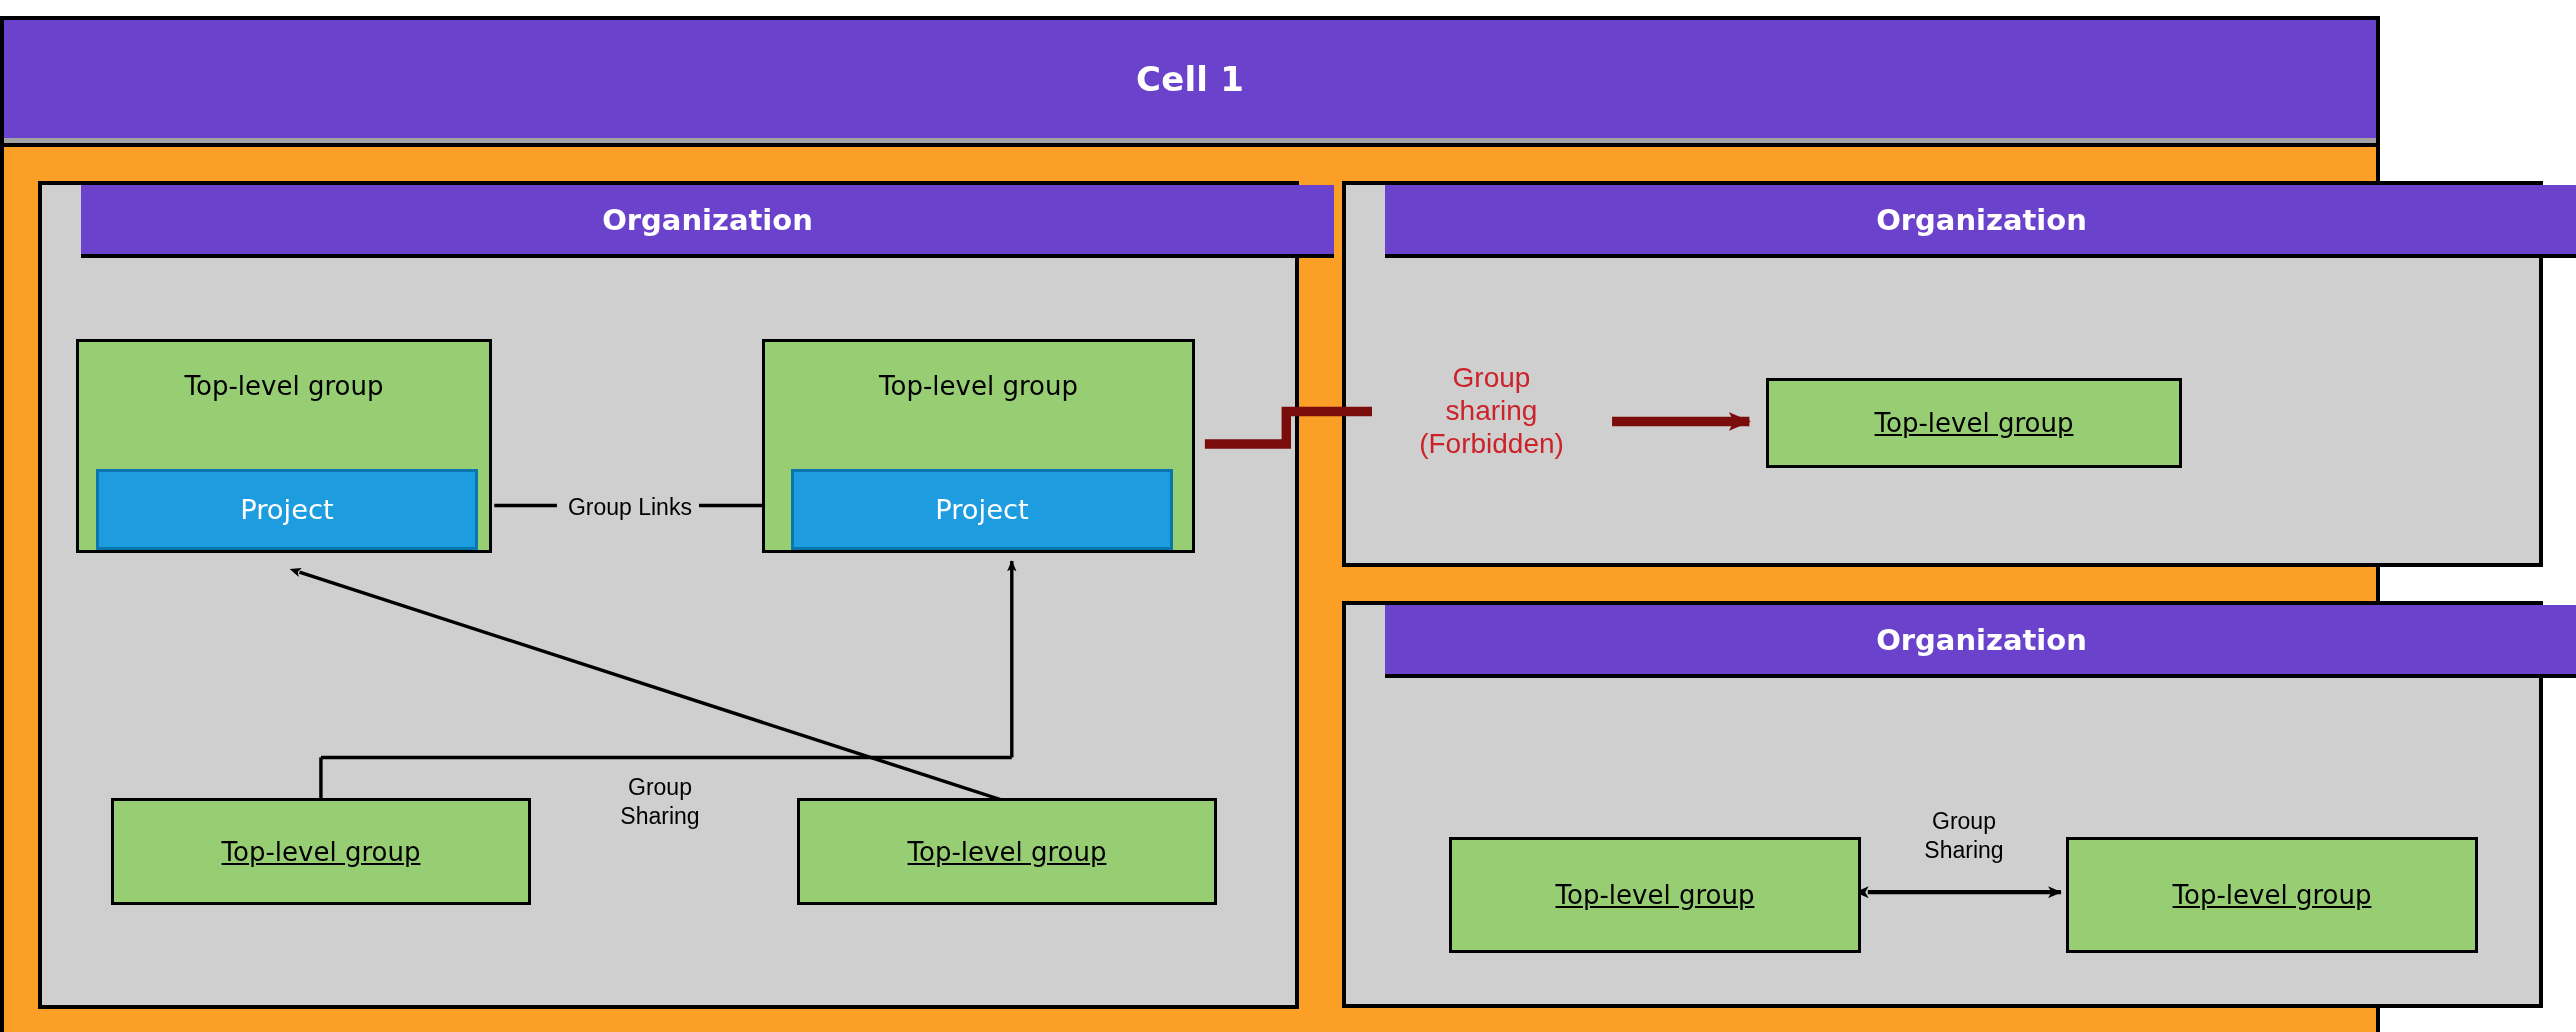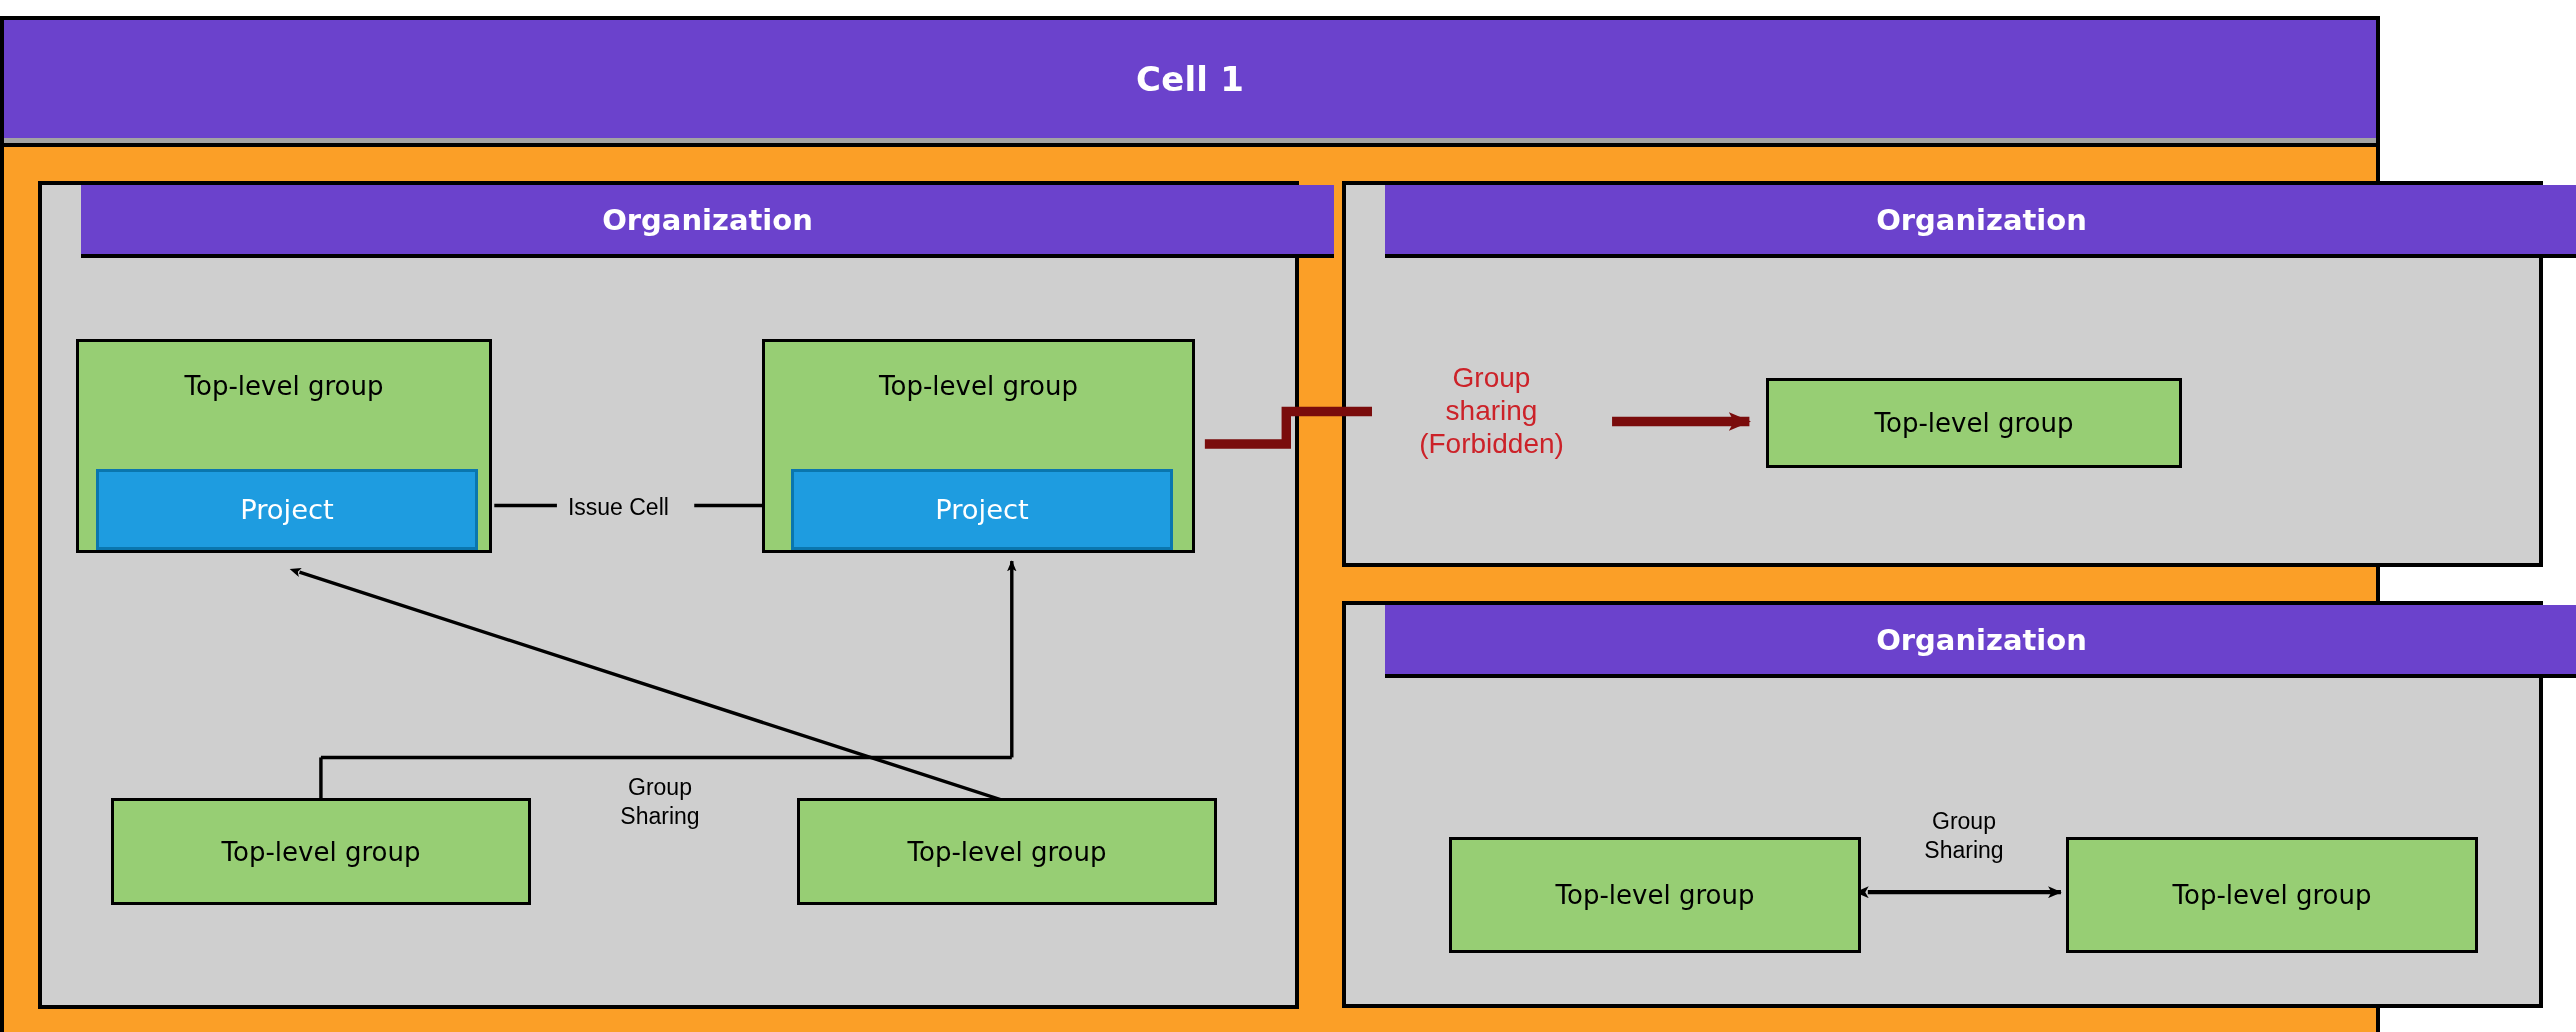--- a/index.html
+++ b/index.html
@@ -97,20 +97,21 @@
     position: absolute;
     box-sizing: border-box;
     border: 3.4px solid #000000;
     background: #97CE74;
     color: #000000;
     font-size: 26px;
     display: flex;
     align-items: center;
     justify-content: center;
     text-align: center;
+    text-decoration: underline;
   }
   .tlg-with-project {
     display: block;
   }
   .tlg-title {
     position: absolute;
     left: 0;
     right: 0;
     top: 29px;
     text-align: center;
@@ -222,21 +223,21 @@
 
           <div class="node tlg-with-project" id="tlg-2">
             <div class="tlg-title">Top-level group</div>
             <div class="project" id="proj-2">Project</div>
           </div>
 
           <div class="node" id="tlg-3">Top-level group</div>
 
           <div class="node" id="tlg-4">Top-level group</div>
 
-          <div class="edge-label bg" style="left: 519px; top: 233px;">Issue Cell</div>
+          <div class="edge-label bg" style="left: 519px; top: 233px;">Group Links</div>
 
           <div class="edge-label" style="left: 532px; top: 515px; width: 172px;">
             <div>Group</div>
             <div>Sharing</div>
           </div>
 
         </div>
       </div>
 
       <div class="org" id="org-tr">

